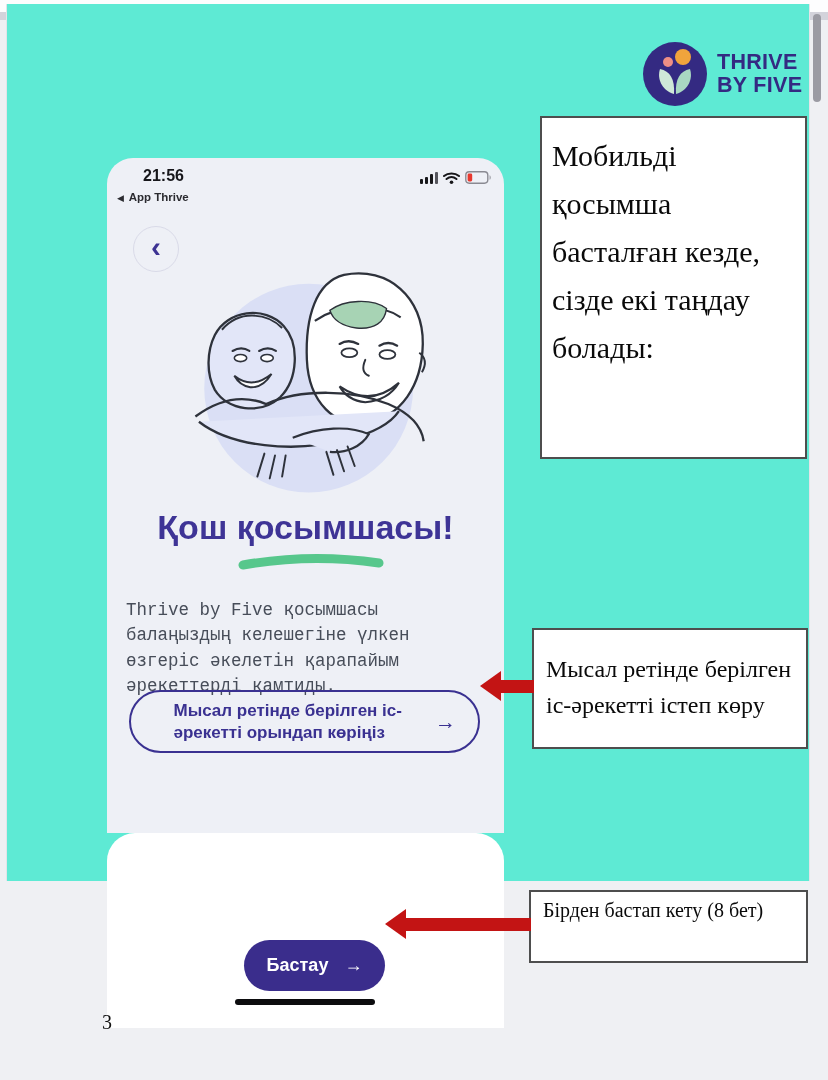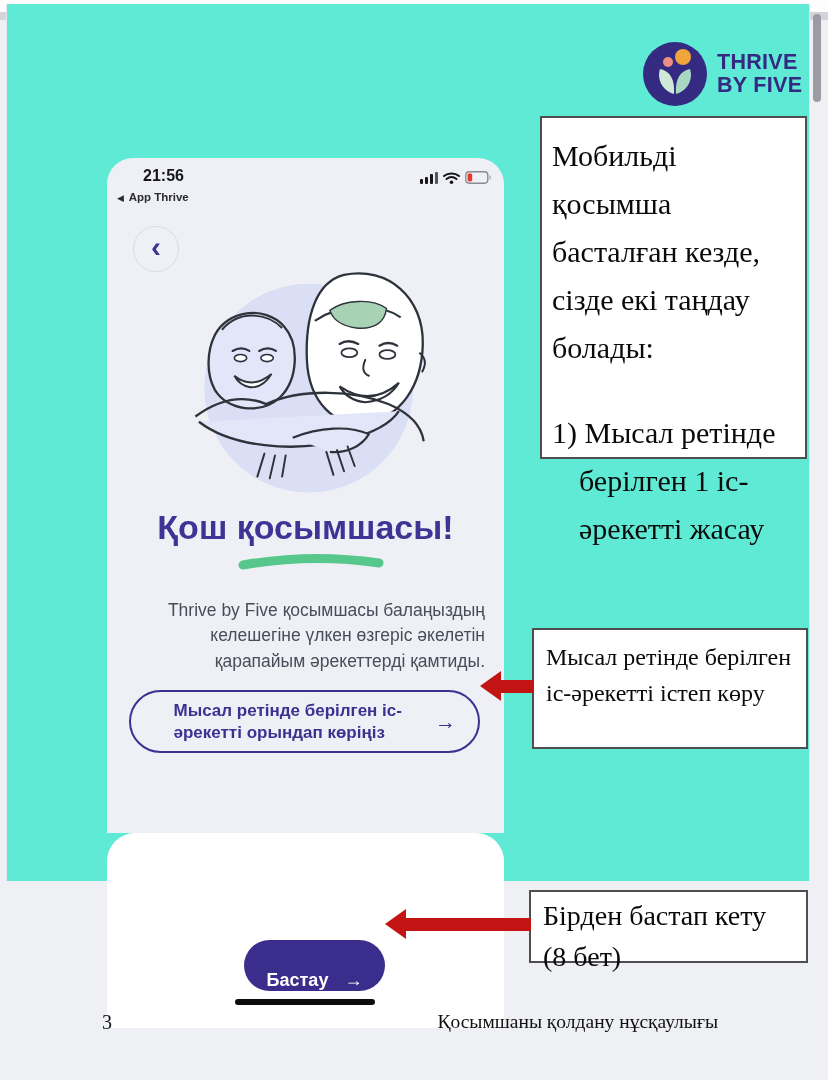--- a/index.html
+++ b/index.html
@@ -20,36 +20,36 @@
   .phone { position:absolute; left:100px; top:115px; width:397px; height:870px;margin-top:39px; }
   .phone-top { position:absolute; left:0; top:0; width:397px; height:675px; background:#eef0f6; border-radius:26px 26px 0 0; }
   .sb-time { position:absolute; left:36px; top:9px; font-size:16px; font-weight:bold; color:#16161a; }
   .sb-back { position:absolute; left:10px; top:33px; font-size:11.5px; font-weight:600; color:#2b2b30; }
   .sb-back .tri { font-size:9px; margin-right:2px; }
   .status-icons { position:absolute; right:12px; top:13px; display:flex; align-items:center; gap:5px; }
   .back-btn { position:absolute; left:26px; top:68px; width:46px; height:46px; border:1.5px solid #d9dae8; border-radius:50%; display:flex; align-items:center; justify-content:center; color:#3d3393; font-size:30px; font-weight:bold; line-height:1; padding-bottom:4px; cursor:pointer; }
   .illus { position:absolute; left:53px; top:106px; width:292px; height:235px; }
   .welcome-title { position:absolute; left:0; top:350px; width:397px; text-align:center; font-size:34px; font-weight:600; color:#3e3496; }
   .swoosh { position:absolute; left:128px; top:394px; width:152px; height:18px; }
-  .intro-text { position:absolute; left:19px; top:440px; width:359px; text-align:right; font-size:17.5px; line-height:1.45; color:#474d59; }
+  .intro-text { position:absolute; left:19px; top:440px; width:359px; text-align:left; font-size:17.5px; line-height:1.45; color:#474d59;font-family:Liberation Mono, monospace; }
   .sample-btn { position:absolute; left:22px; top:532px; width:351px; height:63px; border:2px solid #3a3191; border-radius:32px; display:flex; align-items:center; justify-content:center; cursor:pointer; background:transparent; }
   .sample-btn .lbl { width:262px; text-align:left; font-size:17px; font-weight:bold; color:#3a3191; line-height:1.25; }
   .sample-btn .arr { position:absolute; right:22px; top:50%; transform:translateY(-52%); font-size:21px; color:#3a3191; font-weight:bold; }
   .sheet { position:absolute; left:0; top:675px; width:397px; height:195px; background:#ffffff; border-radius:28px 28px 0 0; }
   .sheet-q { position:absolute; left:27px; top:42px; width:343px; text-align:center; font-size:17.5px; line-height:1.45; color:#2e333e; }
-  .start-btn { position:absolute; left:137px; top:107px; width:141px; height:51px; background:#3a2d8c; border-radius:26px; display:flex; align-items:flex-end; justify-content:center; gap:16px; color:#ffffff; font-size:18px; font-weight:bold; cursor:pointer; border:none; }
+  .start-btn { position:absolute; left:137px; top:107px; width:141px; height:51px; background:#3a2d8c; border-radius:26px; display:flex; align-items:center; justify-content:center; gap:16px; color:#ffffff; font-size:18px; font-weight:bold; cursor:pointer; border:none; }
   .home-bar { position:absolute; left:128px; top:166px; width:140px; height:6px; background:#0c0c0e; border-radius:3px; }
 
   
   .ann-box { position:absolute; border:2px solid #4e4e4e; background:#ffffff; font-family:"Liberation Serif","DejaVu Serif",serif; color:#0a0a0a; }
   .box1 { left:533px; top:112px; width:267px; height:343px; padding:14px 10px; font-size:30px; line-height:1.6; }
   .box1 .items { margin-top:37px; }
   .box1 .items div { padding-left:27px; text-indent:-27px; }
-  .box2 { left:525px; top:624px; width:276px; height:121px; padding:9px 12px; font-size:24px; line-height:1.5; }
-  .box3 { left:522px; top:886px; width:279px; height:73px; padding:4px 12px; font-size:28px; line-height:1.45; }
+  .box2 { left:525px; top:624px; width:276px; height:121px; padding:21px 12px; font-size:24px; line-height:1.5; }
+  .box3 { left:522px; top:886px; width:279px; height:73px; padding:4px 12px; font-size:20px; line-height:1.45; }
 
   
   .red-arrow { position:absolute; height:30px; }
   .red-arrow .head { position:absolute; left:0; top:0; width:0; height:0; border-top:15px solid transparent; border-bottom:15px solid transparent; border-right:21px solid #c31414; }
   .red-arrow .shaft { position:absolute; top:9px; height:13px; background:#c31414; }
   .arrow1 { left:473px; top:667px; width:54px; }
   .arrow1 .shaft { left:20px; width:34px; }
   .arrow2 { left:378px; top:905px; width:146px; }
   .arrow2 .shaft { left:20px; width:126px; }
 
@@ -158,21 +158,20 @@
         <span>Бастау</span>
         <span>→</span>
       </div>
       <div class="home-bar"></div>
     </div>
   </div>
 
   <div class="ann-box box1">
     <div>Мобильді қосымша басталған кезде, сізде екі таңдау болады:</div>
     <div class="items">
-      <div>1) Мысал ретінде берілген 1 іс-әрекетті жасау</div>
     </div>
   </div>
 
   <div class="ann-box box2">
     <div>Мысал ретінде берілген іс-әрекетті істеп көру</div>
   </div>
 
   <div class="ann-box box3">
     <div>Бірден бастап кету (8 бет)</div>
   </div>
@@ -180,16 +179,15 @@
   <div class="red-arrow arrow1">
     <div class="head"></div>
     <div class="shaft"></div>
   </div>
   <div class="red-arrow arrow2">
     <div class="head"></div>
     <div class="shaft"></div>
   </div>
 
   <div class="page-num">3</div>
-  <div class="footer-title">Қосымшаны қолдану нұсқаулығы</div>
 </div>
 
 <div class="scroll-thumb"></div>
 
 </body></html>

